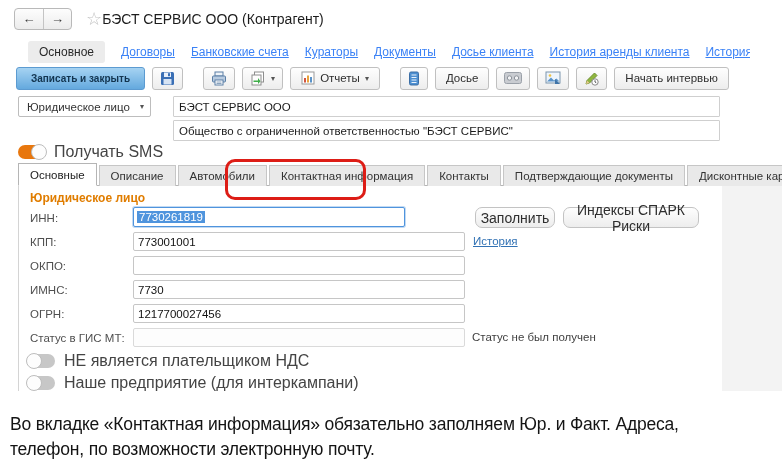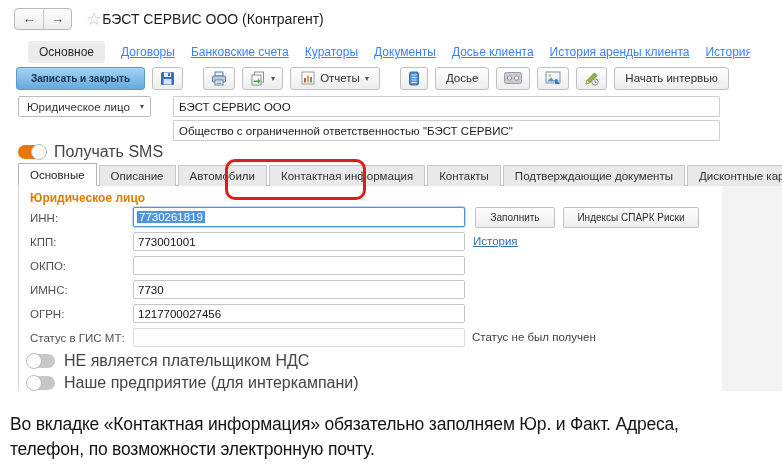--- a/index.html
+++ b/index.html
@@ -50,23 +50,23 @@
 
   .redbox { position:absolute; left:225px; top:159px; width:141px; height:41px; border:3px solid #dd1d16; border-radius:10px; z-index:5; pointer-events:none; }
 
   
   .panel { position:absolute; left:18px; top:186px; width:702px; height:205px; background:#fff; border-left:1px solid #d4d4d4; }
   .right-gray { position:absolute; left:722px; top:186px; width:60px; height:205px; background:#f3f3f3; }
   .section-title { position:absolute; left:30px; top:191px; font-size:12px; font-weight:bold; color:#e07d00; }
   .frow-label { position:absolute; left:30px; font-size:11.5px; color:#4f4f4f; line-height:20px; }
   .finput { position:absolute; left:133px; width:332px; height:19px; border:1px solid #c6c6c6; border-radius:2px; background:#fff; font-size:11.5px; color:#111; padding:0 4px; font-family:"Liberation Sans", sans-serif; }
   .finput:disabled, .finput.disabled { border-color:#dadada; background:#fdfdfd; }
-  .inn-box { position:absolute; left:133px; top:207px; width:332px; height:20px; border:1px solid #4f94dd; box-shadow:0 0 0 1px rgba(79,148,221,.35); border-radius:2px; background:#fff; display:flex; align-items:center; padding:0 3px; }
+  .inn-box { position:absolute; left:133px; top:207px; width:272px; height:20px; border:1px solid #4f94dd; box-shadow:0 0 0 1px rgba(79,148,221,.35); border-radius:2px; background:#fff; display:flex; align-items:center; padding:0 3px; }
   .inn-sel { font-size:11.5px; background:#4f94dd; color:#fff; padding:0 2px; }
-  .side-btn { position:absolute; height:21px; background:linear-gradient(#fefefe,#ededed); border:1px solid #c3c3c3; border-radius:2px; font-size:10px; color:#2e2e2e; display:flex; align-items:center; justify-content:center; cursor:pointer; }
+  .side-btn { position:absolute; height:21px; background:linear-gradient(#fefefe,#ededed); border:1px solid #c3c3c3; border-radius:7px; font-size:14px; color:#2e2e2e; display:flex; align-items:center; justify-content:center; cursor:pointer; }
   .side-link { position:absolute; font-size:11.5px; color:#3272b4; text-decoration:underline; cursor:pointer; }
   .side-text { position:absolute; font-size:11.5px; color:#3f3f3f; }
 
   
   .caption { position:absolute; left:10px; top:412px; width:772px; font-size:17.5px; color:#141414; letter-spacing:-0.2px; line-height:25px; }
 
   .icon { display:inline-flex; align-items:center; }
   svg { display:block; }
 </style>
 </head>

